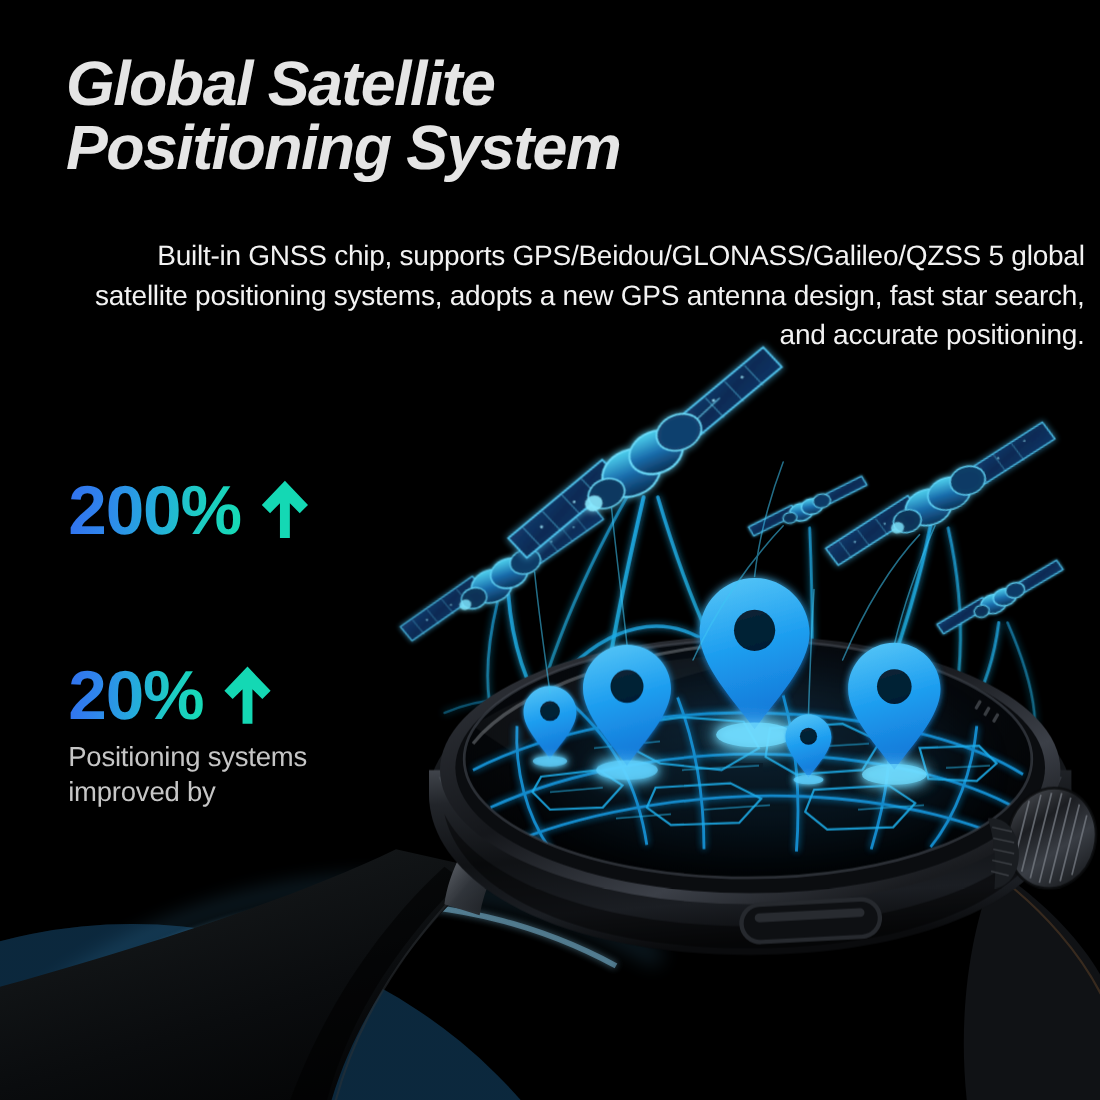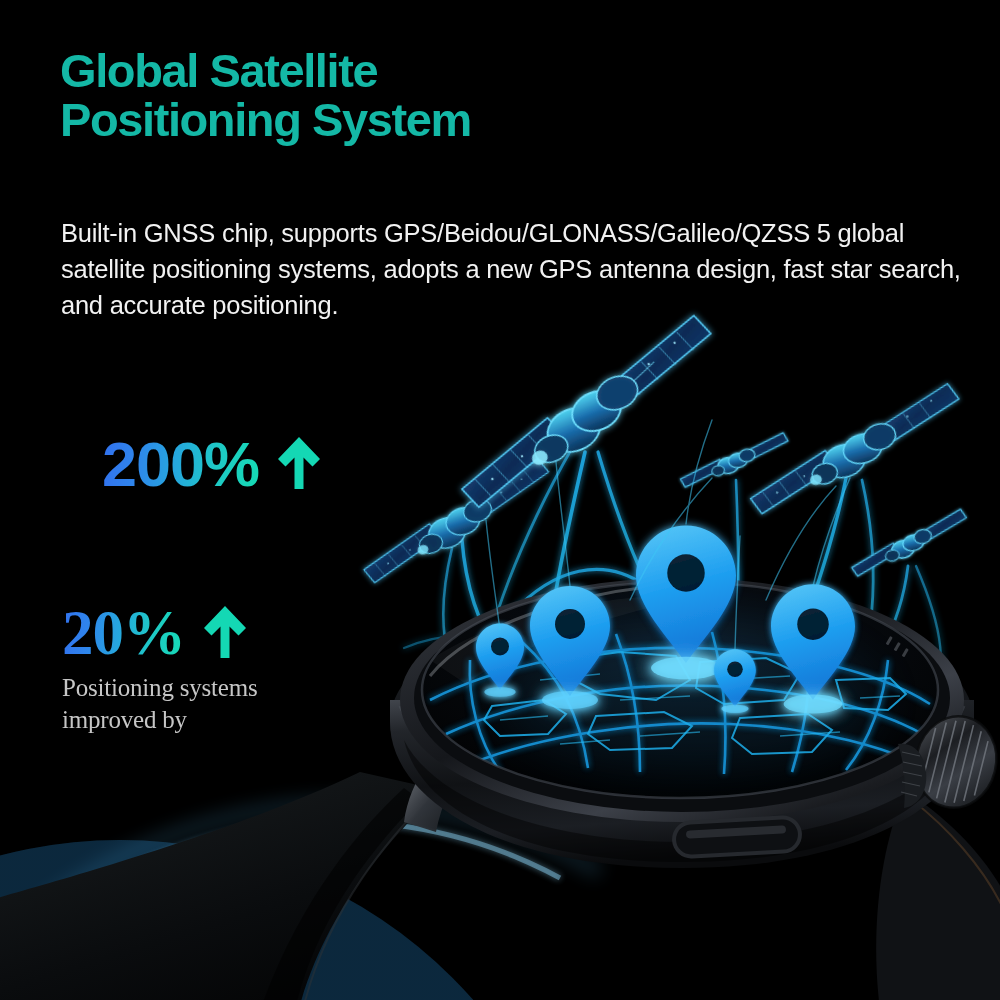--- a/index.html
+++ b/index.html
@@ -13,33 +13,33 @@
   
   #scene { position:absolute; inset:0; z-index:1; }
   #scene svg { position:absolute; inset:0; width:1000px; height:1000px; display:block; }
 
   
   #copy { position:absolute; inset:0; z-index:40; pointer-events:none; }
   #copy > * { pointer-events:auto; }
 
   .title {
     position:absolute; left:60px; top:47px;
-    font-size:47px; font-weight:700; line-height:1.04;
-    letter-spacing:-1.4px; color:#14b8a6; white-space:pre-line;
+    font-size:57px; font-weight:700; line-height:1.04;
+    letter-spacing:-1.4px; color:#e5e5e5; white-space:pre-line;font-style:italic;
   }
 
   .desc {
     position:absolute; left:61px; top:215px; width:925px;
     font-size:25.5px; font-weight:400; line-height:1.42;
-    letter-spacing:-0.25px; color:#f2f2f2;
+    letter-spacing:-0.25px; color:#f2f2f2;text-align:right;
   }
 
   .stat { position:absolute; }
-  .stat-1 { left:62px; top:433px;margin-left:40px; }
-  .stat-2 { left:62px; top:602px;font-family:Liberation Serif, serif; }
+  .stat-1 { left:62px; top:433px; }
+  .stat-2 { left:62px; top:602px; }
 
   .stat-row { display:flex; align-items:center; gap:17px; }
 
   .stat-num {
     font-size:63px; font-weight:700; line-height:1;
     letter-spacing:-1px;
     background:linear-gradient(95deg,#3271ef 0%,#2f85ec 22%,#25a9dd 48%,#1ec9c6 72%,#15dcb4 100%);
     -webkit-background-clip:text; background-clip:text;
     -webkit-text-fill-color:transparent; color:transparent;
   }

